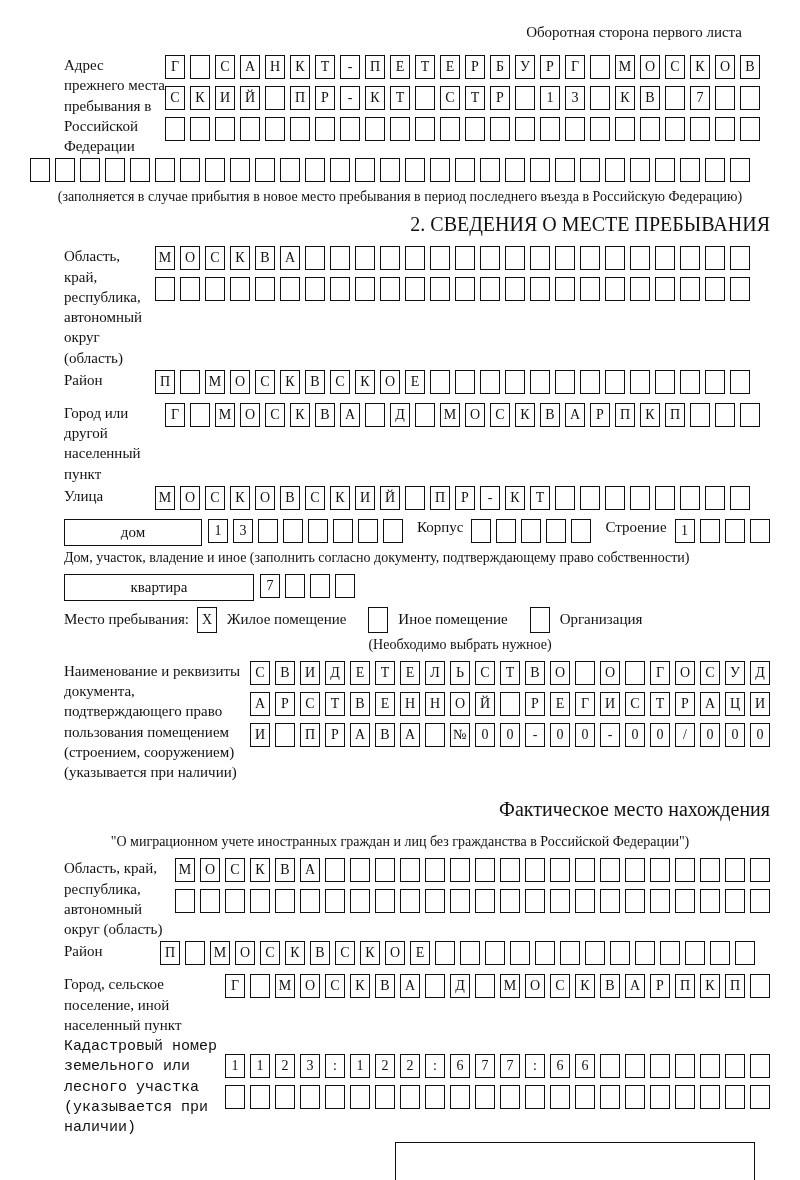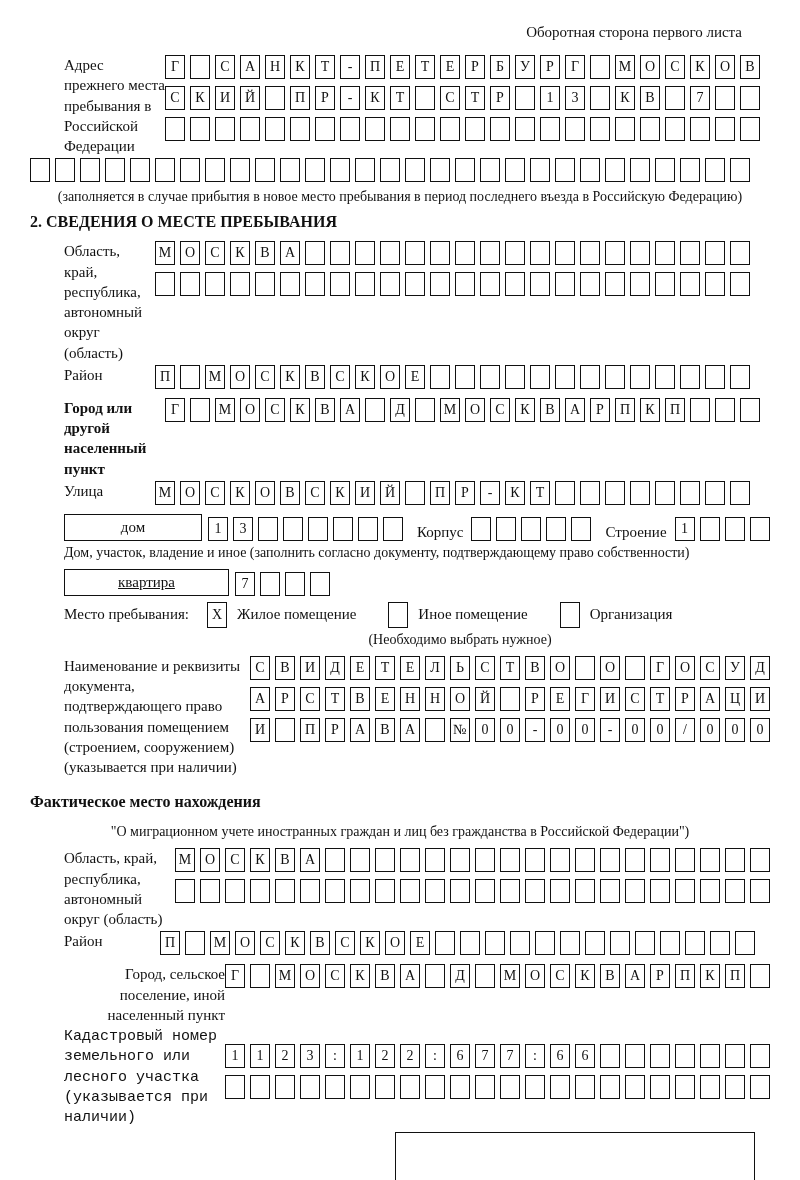--- a/index.html
+++ b/index.html
@@ -15,40 +15,40 @@
   .lbl{line-height:1.35;}
   .cellrows{flex:1;}
   .cellrow{display:flex;gap:5px;margin-bottom:7px;}
   .cell{
     width:20px;height:24px;box-sizing:border-box;
     border:1.6px solid #111;background:#fff;
     display:inline-flex;align-items:center;justify-content:center;
     font-size:14px;line-height:1;flex:0 0 20px;
   }
   .caption{font-size:14px;text-align:center;margin:2px 0 8px 0;}
-  .sec-title{font-weight:bold;text-align:left;font-size:16px;margin:8px 0 10px 0;}
+  .sec-title{font-weight:normal;text-align:right;font-size:20px;margin:8px 0 10px 0;}
   .w-block1{flex:0 0 135px;padding-left:34px;box-sizing:border-box;}
   .w-region2{flex:0 0 125px;padding-left:34px;box-sizing:border-box;}
   .w-district2{flex:0 0 125px;padding-left:34px;box-sizing:border-box;}
-  .w-city2{flex:0 0 135px;padding-left:34px;box-sizing:border-box;font-weight:bold;}
+  .w-city2{flex:0 0 135px;padding-left:34px;box-sizing:border-box;}
   .w-street2{flex:0 0 125px;padding-left:34px;box-sizing:border-box;}
   .w-doc{flex:0 0 220px;padding-left:34px;box-sizing:border-box;}
   .w-regionF{flex:0 0 145px;padding-left:34px;box-sizing:border-box;}
   .w-districtF{flex:0 0 130px;padding-left:34px;box-sizing:border-box;}
-  .w-cityF{flex:0 0 195px;padding-left:34px;box-sizing:border-box;text-align:right;}
+  .w-cityF{flex:0 0 195px;padding-left:34px;box-sizing:border-box;}
   .w-cad{flex:0 0 195px;padding-left:34px;box-sizing:border-box;font-family:Liberation Mono, monospace;}
-  .houserow{display:flex;align-items:flex-end;gap:6px;margin:2px 0 4px 0;padding-left:34px;}
+  .houserow{display:flex;align-items:flex-start;gap:6px;margin:2px 0 4px 0;padding-left:34px;}
   .widebox{
     box-sizing:border-box;border:1.6px solid #111;height:27px;
     display:flex;align-items:center;justify-content:center;font-size:15px;
   }
   .housebox{width:138px;}
-  .aptbox{width:165px;text-decoration:underline;}
+  .aptbox{width:190px;}
   .inline-lbl{margin-left:8px;margin-right:2px;}
-  .staynrow{display:flex;align-items:center;gap:18px;padding-left:34px;margin-top:6px;}
+  .staynrow{display:flex;align-items:center;gap:8px;padding-left:34px;margin-top:6px;}
   .checkbox{
     width:20px;height:26px;box-sizing:border-box;border:1.6px solid #111;
     display:inline-flex;align-items:center;justify-content:center;font-size:14px;
   }
   .opt{display:flex;align-items:center;gap:10px;margin-left:14px;}
   .hint{text-align:center;font-size:14px;margin:4px 0 8px 0;width:600px;margin-left:130px;}
   .fact-cap{font-size:14px;text-align:center;margin:1px 0;}
   .mt16{margin-top:17px;}
   .bigbox-wrap{margin-top:4px;}
   .bigbox{

